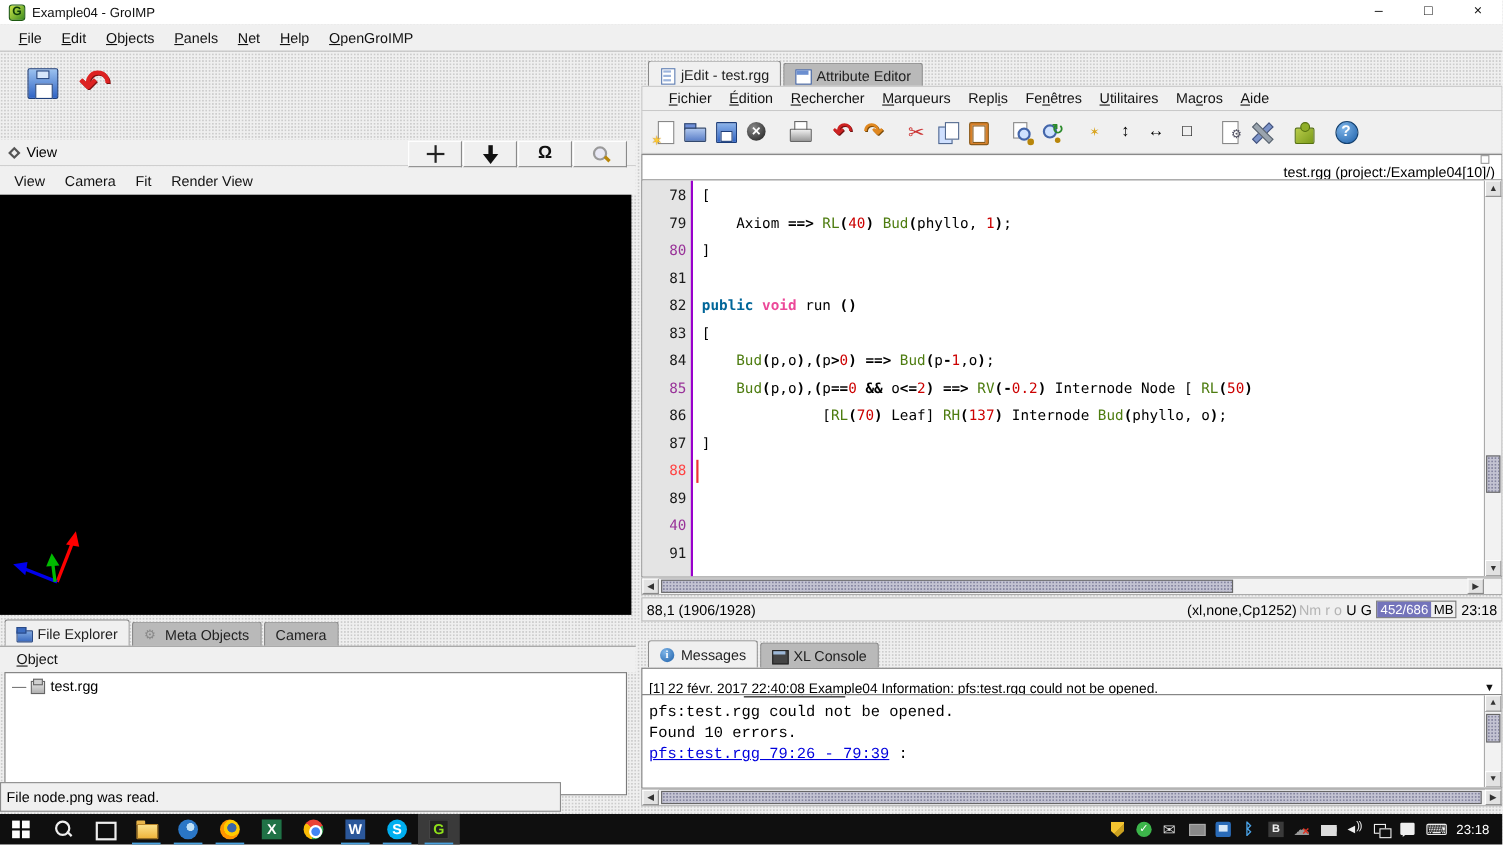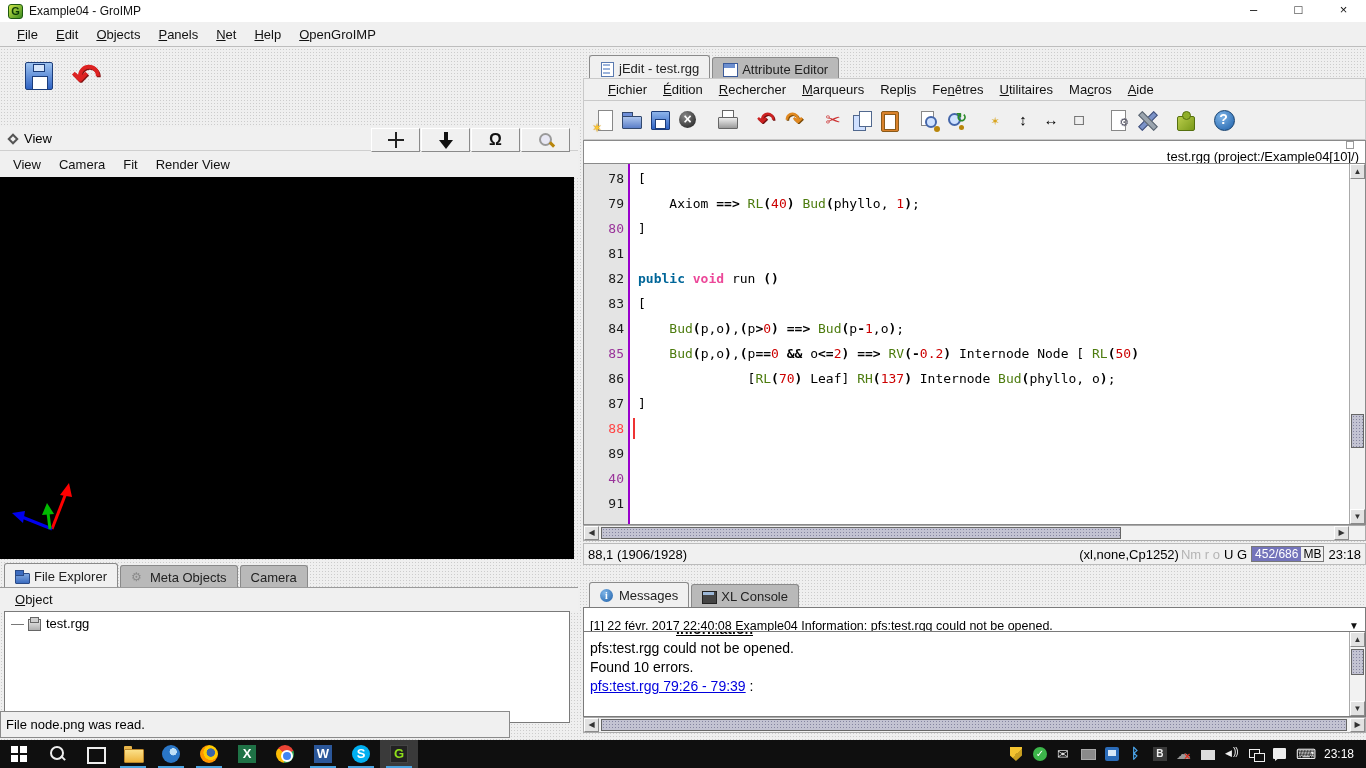--- a/index.html
+++ b/index.html
@@ -152,21 +152,21 @@
   .jstatus { position:absolute; left:0; top:488px; width:100%; height:22px; background:#f0f0f0; border:1px solid #bbb; display:flex; align-items:center; padding:0 4px; font-size:13px; }
   .jstatus .right { margin-left:auto; display:flex; align-items:center; }
   .dim { color:#b4b4b4; }
   .mem { display:inline-flex; border:1px solid #777; margin:0 4px; height:16px; align-items:center; }
   .mem-fill { background:#7474bb; color:#fff; padding:0 3px; font-size:12px; line-height:14px; }
   .mem-unit { padding:0 2px; font-size:12px; }
 
   
   .msg-tabs { left:6px; top:527px; }
   .msg-drop { position:absolute; left:0; top:552px; width:100%; height:37px; background:#fff; border:1px solid #7a7a7a; display:flex; align-items:center; padding:0 6px; font-size:12.5px; }
-  .msg-content { position:absolute; left:0; top:576px; width:100%; height:86px; background:#fff; border:1px solid #7a7a7a; font-family:Liberation Sans, sans-serif; font-size:14px; overflow:hidden; }
+  .msg-content { position:absolute; left:0; top:576px; width:100%; height:86px; background:#fff; border:1px solid #7a7a7a; font-family:Liberation Mono, monospace; font-size:14px; overflow:hidden; }
   .msg-inner { padding:0 0 0 6px; }
   .clipped-head { height:7px; overflow:hidden; margin-left:86px; font-weight:bold; }
   .clipped-head span { position:relative; top:-11px; text-decoration:underline; }
   .msg-line { line-height:19px; }
   .msg-link { color:#0000dd; text-decoration:underline; }
   .msg-hscroll { position:absolute; left:0; top:662px; width:100%; height:16px; background:#f2f2f2; border:1px solid #aaa; }
 
   
   .taskbar { position:absolute; left:0; top:740px; width:100%; height:28px; background:#0f0f0f; display:flex; align-items:center; }
   .ti { position:relative; width:38px; height:28px; display:flex; align-items:center; justify-content:center; }

